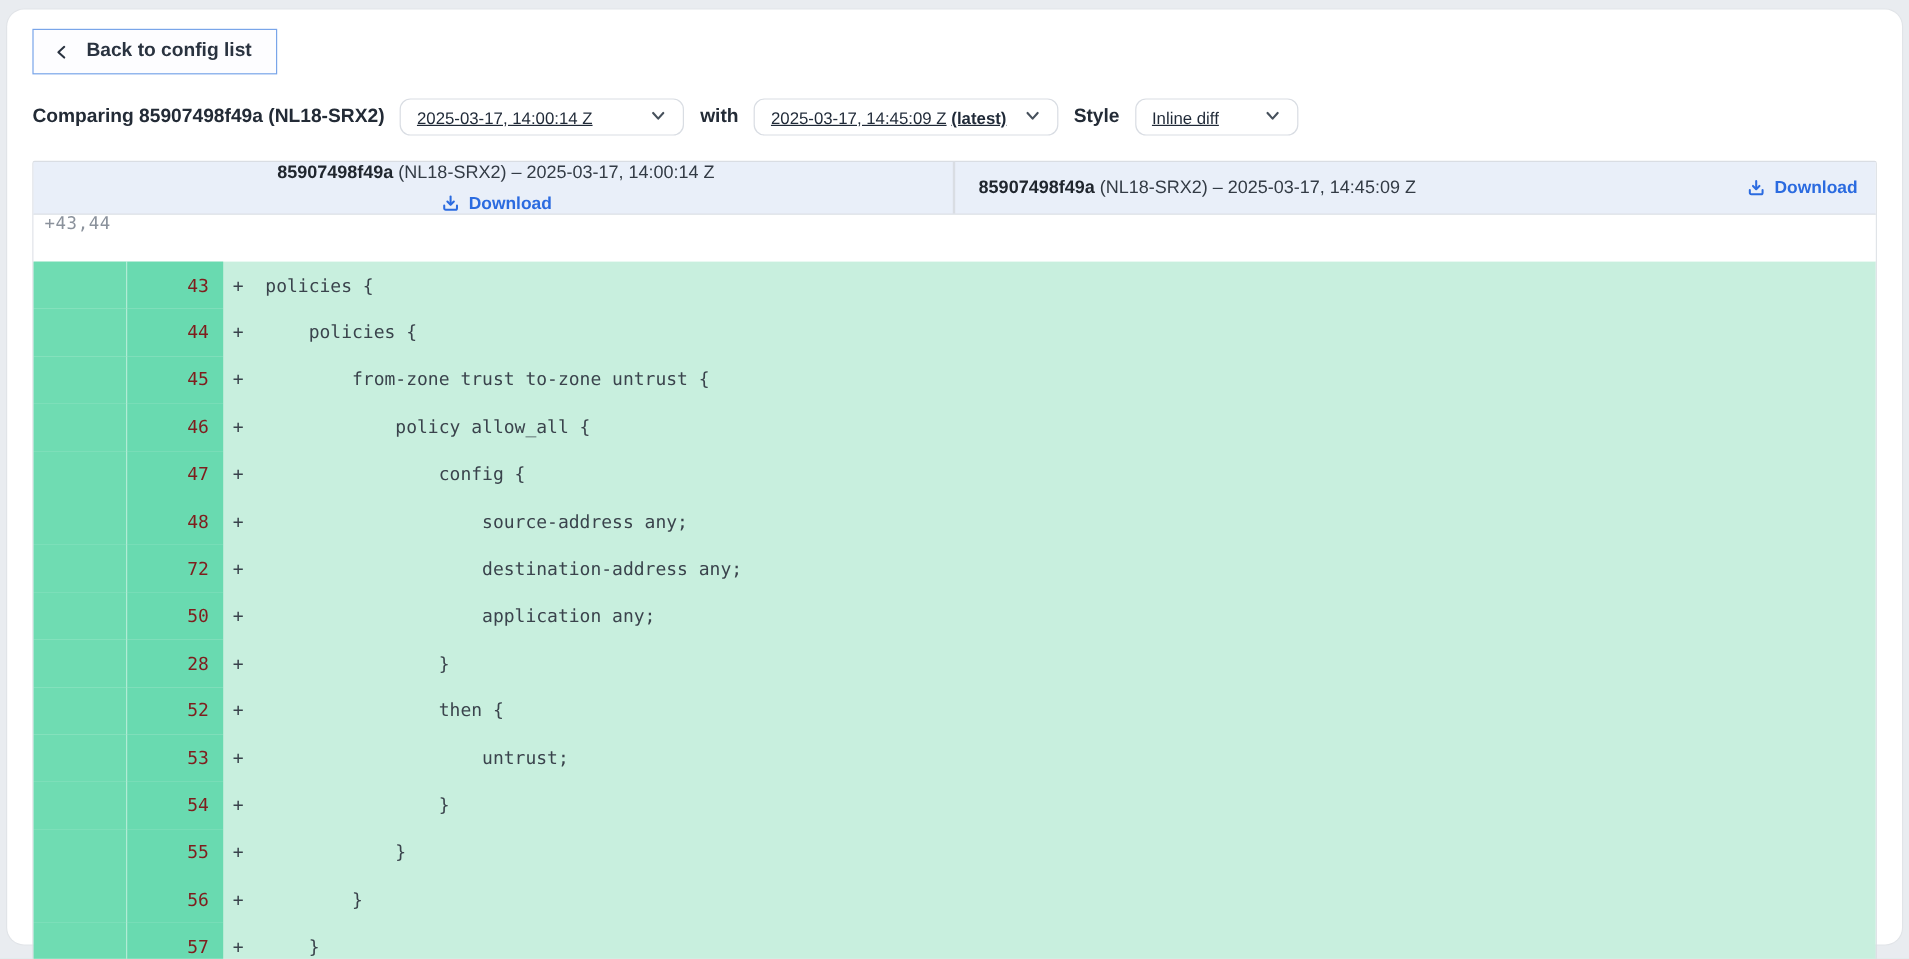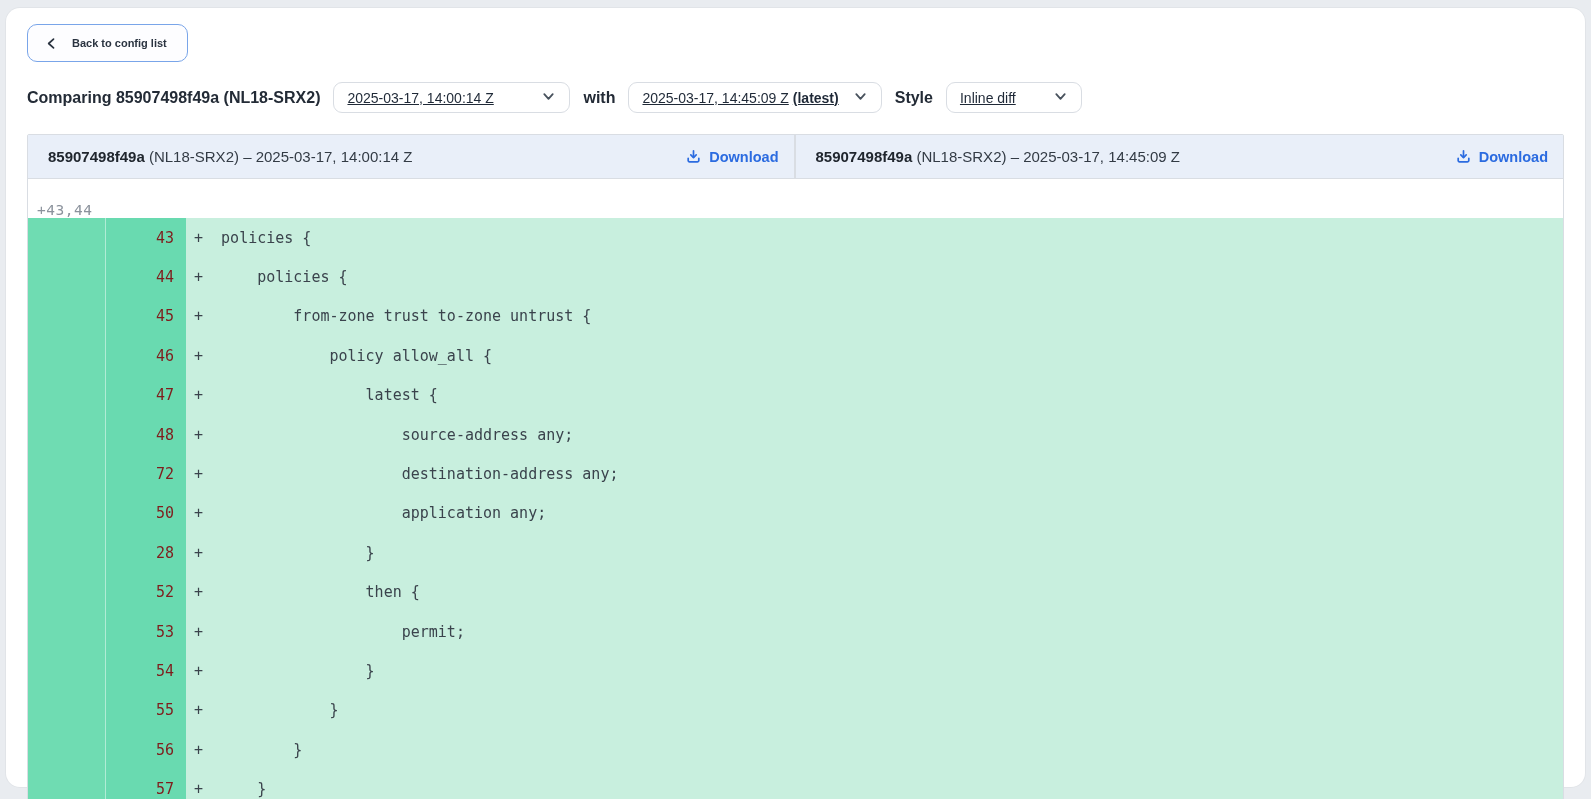--- a/index.html
+++ b/index.html
@@ -18,22 +18,22 @@
     box-shadow: 0 0 0 1px rgba(0,0,0,0.03);
   }
   .content { padding: 16px 21px; }
 
   
   .back-btn {
     display: inline-flex; align-items: center; gap: 14px;
     height: 38px; padding: 0 20px 0 17px;
     background: #fdfdff;
     border: 1.5px solid var(--button-border-blue);
-    border-radius: 10px;
-    font-size: 11px; font-weight: 700; color: #2a3340;
+    border-radius: 0;
+    font-size: 16px; font-weight: 700; color: #2a3340;
     cursor: pointer;
     margin-bottom: 20px;
   }
   .back-btn svg { display: block; }
 
   
   .compare-bar { display: flex; align-items: center; gap: 13px; margin-bottom: 21px; }
   .compare-label { font-size: 16px; font-weight: 700; color: #232b36; white-space: nowrap; }
   .bar-word { font-size: 16px; font-weight: 700; color: #232b36; }
   .select-box {
@@ -56,32 +56,32 @@
   .diff-headers {
     display: grid; grid-template-columns: 1fr 1fr;
     background: var(--panel-header-bg);
     border-bottom: 1px solid var(--border-gray);
     height: 44px;
   }
   .diff-panel-header {
     display: flex; align-items: center; justify-content: space-between;
     padding: 0 15px 0 20px; min-width: 0;
   }
-  .diff-panel-header.left { border-right: 2px solid #d9dde3; }
+  .diff-panel-header.left { border-right: 2px solid #d9dde3; flex-direction: column; }
   .panel-title { font-size: 15px; color: #333b45; white-space: nowrap; overflow: hidden; }
   .panel-title .cfg-id { font-weight: 700; color: #20262e; }
   .download-link {
     display: inline-flex; align-items: center; gap: 7px;
     color: var(--accent-blue); font-size: 14.5px; font-weight: 700;
     text-decoration: none; cursor: pointer; white-space: nowrap;
   }
   .download-link svg { display: block; }
 
   .hunk-row {
-    height: 39px; display: flex; align-items: flex-end;
+    height: 39px; display: flex; align-items: flex-start;
     padding-left: 9px; background: #fff;
     font-family: "DejaVu Sans Mono", monospace;
     font-size: 14.5px; color: var(--hunk-text);
     letter-spacing: 0.5px;
   }
 
   .diff-lines { background: var(--code-bg-green); }
   .diff-line {
     display: flex; height: 39.4px; align-items: center;
     font-family: "DejaVu Sans Mono", monospace; font-size: 15px;
@@ -218,21 +218,21 @@
 
   <div class="diff-line">
     <div class="gutter-edge"></div>
     <div class="gutter-num">46</div>
     <div class="code-cell">+              policy allow_all {</div>
   </div>
 
   <div class="diff-line">
     <div class="gutter-edge"></div>
     <div class="gutter-num">47</div>
-    <div class="code-cell">+                  latest {</div>
+    <div class="code-cell">+                  config {</div>
   </div>
 
   <div class="diff-line">
     <div class="gutter-edge"></div>
     <div class="gutter-num">48</div>
     <div class="code-cell">+                      source-address any;</div>
   </div>
 
   <div class="diff-line">
     <div class="gutter-edge"></div>
@@ -254,21 +254,21 @@
 
   <div class="diff-line">
     <div class="gutter-edge"></div>
     <div class="gutter-num">52</div>
     <div class="code-cell">+                  then {</div>
   </div>
 
   <div class="diff-line">
     <div class="gutter-edge"></div>
     <div class="gutter-num">53</div>
-    <div class="code-cell">+                      permit;</div>
+    <div class="code-cell">+                      untrust;</div>
   </div>
 
   <div class="diff-line">
     <div class="gutter-edge"></div>
     <div class="gutter-num">54</div>
     <div class="code-cell">+                  }</div>
   </div>
 
   <div class="diff-line">
     <div class="gutter-edge"></div>

